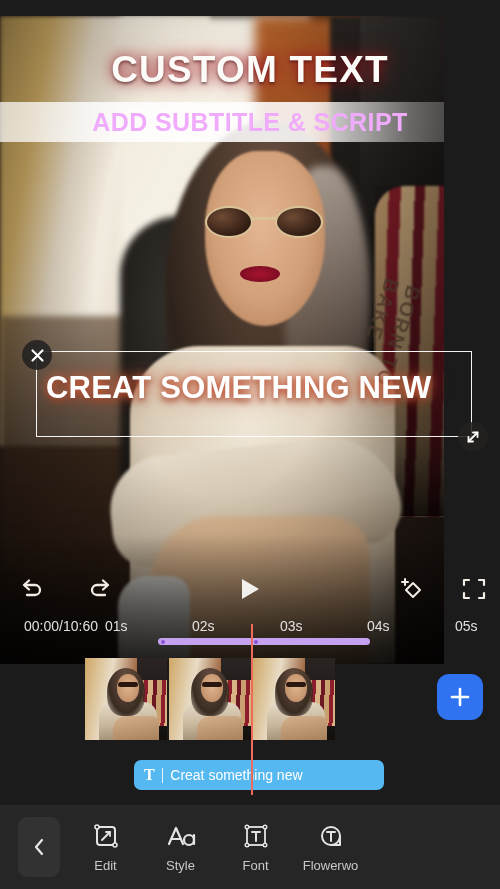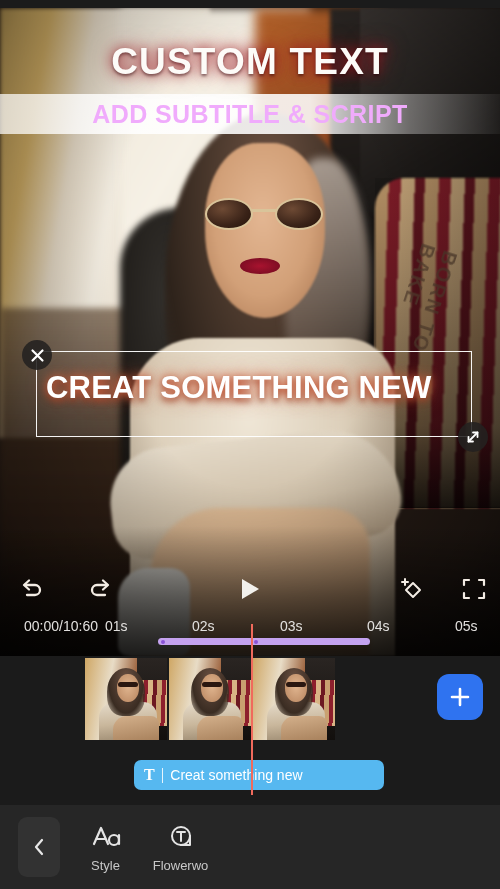--- a/index.html
+++ b/index.html
@@ -11,22 +11,22 @@
   }
   #app {
     position: relative;
     width: 500px; height: 889px;
     background: #1b1b1b;
     overflow: hidden;
   }
 
   
   #preview {
-    position: absolute; left: 0; top: 8px;
-    width: 500px; height: 648px;
+    position: absolute; left: 0; top: 16px;
+    width: 444px; height: 648px;
     overflow: hidden;
     background: #241a14;
   }
   
   .ph-wall {
     position: absolute; left: 0; top: 0; width: 210px; height: 430px;
     background: linear-gradient(100deg, #c8a55c 0%, #d9b468 18%, #e8dcc8 34%, #f2ece0 50%, #ddd2c0 70%, #b99b72 100%);
     filter: blur(2px);
   }
   .ph-wall2 {
@@ -502,33 +502,58 @@
 
     <div id="toolbar-back">
       <svg width="16" height="20" viewBox="0 0 16 20">
         <path d="M11 3 L5 10 L11 17" stroke="#e8e8e8" stroke-width="2.2" fill="none" stroke-linecap="round" stroke-linejoin="round"></path>
       </svg>
     </div>
 
     <div id="tool-items">
 
 
+      <div class="tool">
+        <span class="tool-ico">
+          <svg width="26" height="26" viewBox="0 0 26 26">
+            <rect x="4" y="4" width="18" height="18" rx="3" stroke="#e4e4e4" stroke-width="2" fill="none"></rect>
+            <circle cx="4" cy="4" r="2" fill="#262626" stroke="#e4e4e4" stroke-width="1.6"></circle>
+            <circle cx="22" cy="22" r="2" fill="#262626" stroke="#e4e4e4" stroke-width="1.6"></circle>
+            <path d="M9 17 L17 9" stroke="#e4e4e4" stroke-width="2" stroke-linecap="round"></path>
+            <path d="M17 9 L17 13 M17 9 L13 9" stroke="#e4e4e4" stroke-width="1.8" stroke-linecap="round"></path>
+          </svg>
+        </span>
+        <span class="tool-label">Edit</span>
+      </div>
 
       <div class="tool">
         <span class="tool-ico">
           <svg width="30" height="26" viewBox="0 0 30 26">
             <path d="M3 21 L10 5 L17 21" stroke="#e4e4e4" stroke-width="2.2" fill="none" stroke-linecap="round" stroke-linejoin="round"></path>
             <path d="M6 16 H14" stroke="#e4e4e4" stroke-width="2.2" stroke-linecap="round"></path>
             <circle cx="23" cy="17" r="5" stroke="#e4e4e4" stroke-width="2.2" fill="none"></circle>
             <path d="M28 12 V21" stroke="#e4e4e4" stroke-width="2.2" stroke-linecap="round"></path>
           </svg>
         </span>
         <span class="tool-label">Style</span>
       </div>
 
+      <div class="tool">
+        <span class="tool-ico">
+          <svg width="26" height="26" viewBox="0 0 26 26">
+            <rect x="4" y="4" width="18" height="18" stroke="#e4e4e4" stroke-width="1.8" fill="none"></rect>
+            <circle cx="4" cy="4" r="1.8" fill="#262626" stroke="#e4e4e4" stroke-width="1.4"></circle>
+            <circle cx="22" cy="4" r="1.8" fill="#262626" stroke="#e4e4e4" stroke-width="1.4"></circle>
+            <circle cx="4" cy="22" r="1.8" fill="#262626" stroke="#e4e4e4" stroke-width="1.4"></circle>
+            <circle cx="22" cy="22" r="1.8" fill="#262626" stroke="#e4e4e4" stroke-width="1.4"></circle>
+            <path d="M9 9 H17 M13 9 V18" stroke="#e4e4e4" stroke-width="2" stroke-linecap="round"></path>
+          </svg>
+        </span>
+        <span class="tool-label">Font</span>
+      </div>
 
 
       <div class="tool">
         <span class="tool-ico">
           <svg width="26" height="26" viewBox="0 0 26 26">
             <path d="M22 13 a9 9 0 1 1 -9 -9 a9 9 0 0 1 9 9 z" stroke="#e4e4e4" stroke-width="2" fill="none"></path>
             <path d="M22 13 L22 22 L13 22" stroke="#e4e4e4" stroke-width="2" fill="none" stroke-linecap="round" stroke-linejoin="round"></path>
             <path d="M9 9 H17 M13 9 V18" stroke="#e4e4e4" stroke-width="2" stroke-linecap="round"></path>
           </svg>
         </span>

